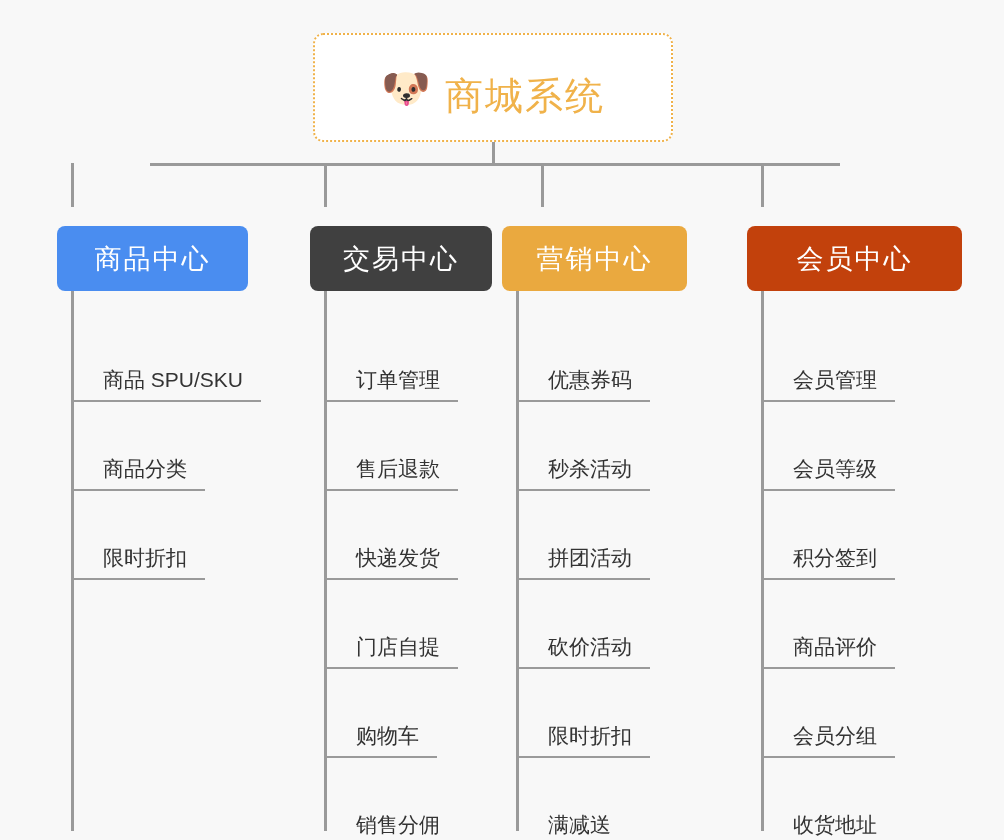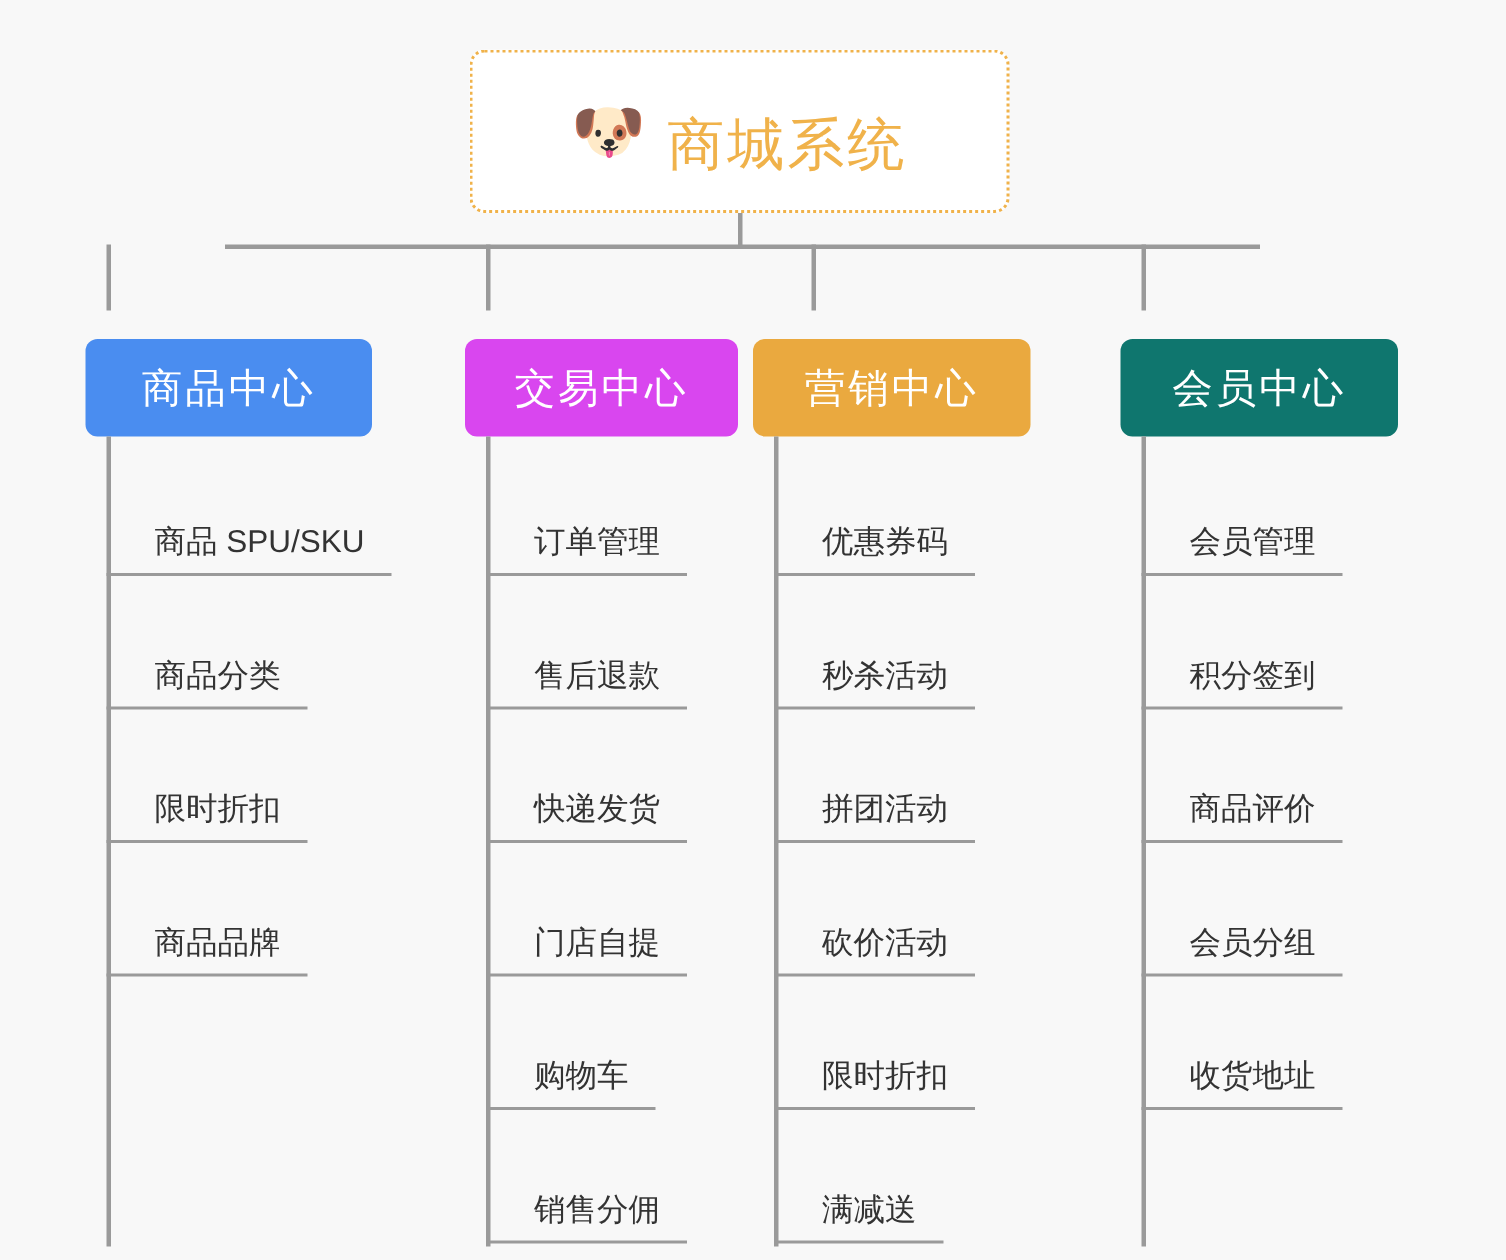--- a/index.html
+++ b/index.html
@@ -87,21 +87,21 @@
     color: #ffffff;
     font-size: 27px;
     letter-spacing: 2px;
     white-space: nowrap;
   }
 
   
   .branch-body {
     position: relative;
     margin-top: 0;
-    padding-top: 4px;
+    padding-top: 22px;
   }
   .trunk {
     position: absolute;
     left: 14px;
     top: 0;
     width: 3px;
     background: #9a9a9a;
   }
   .leaf {
     position: relative;
@@ -144,27 +144,24 @@
           <div class="trunk" style="height: 540px;"></div>
           <div class="leaf">
             <div class="leaf-inner"><span class="leaf-label">商品 SPU/SKU</span></div>
           </div>
           <div class="leaf">
             <div class="leaf-inner"><span class="leaf-label">商品分类</span></div>
           </div>
           <div class="leaf">
             <div class="leaf-inner"><span class="leaf-label">限时折扣</span></div>
           </div>
-          <div class="leaf">
-            <div class="leaf-inner"><span class="leaf-label">商品品牌</span></div>
-          </div>
         </div>
       </div>
       <div class="branch" style="left: 310px; width: 182px;">
-        <div class="branch-header" style="background: #d946ef; width: 182px;">交易中心</div>
+        <div class="branch-header" style="background: #404040; width: 182px;">交易中心</div>
         <div class="branch-body">
           <div class="trunk" style="height: 540px;"></div>
           <div class="leaf">
             <div class="leaf-inner"><span class="leaf-label">订单管理</span></div>
           </div>
           <div class="leaf">
             <div class="leaf-inner"><span class="leaf-label">售后退款</span></div>
           </div>
           <div class="leaf">
             <div class="leaf-inner"><span class="leaf-label">快递发货</span></div>
@@ -198,25 +195,28 @@
           </div>
           <div class="leaf">
             <div class="leaf-inner"><span class="leaf-label">限时折扣</span></div>
           </div>
           <div class="leaf">
             <div class="leaf-inner"><span class="leaf-label">满减送</span></div>
           </div>
         </div>
       </div>
       <div class="branch" style="left: 747px; width: 185px;">
-        <div class="branch-header" style="background: #0f766e; width: 185px;">会员中心</div>
+        <div class="branch-header" style="background: #c2410c; width: 215px;">会员中心</div>
         <div class="branch-body">
           <div class="trunk" style="height: 540px;"></div>
           <div class="leaf">
             <div class="leaf-inner"><span class="leaf-label">会员管理</span></div>
+          </div>
+          <div class="leaf">
+            <div class="leaf-inner"><span class="leaf-label">会员等级</span></div>
           </div>
           <div class="leaf">
             <div class="leaf-inner"><span class="leaf-label">积分签到</span></div>
           </div>
           <div class="leaf">
             <div class="leaf-inner"><span class="leaf-label">商品评价</span></div>
           </div>
           <div class="leaf">
             <div class="leaf-inner"><span class="leaf-label">会员分组</span></div>
           </div>

